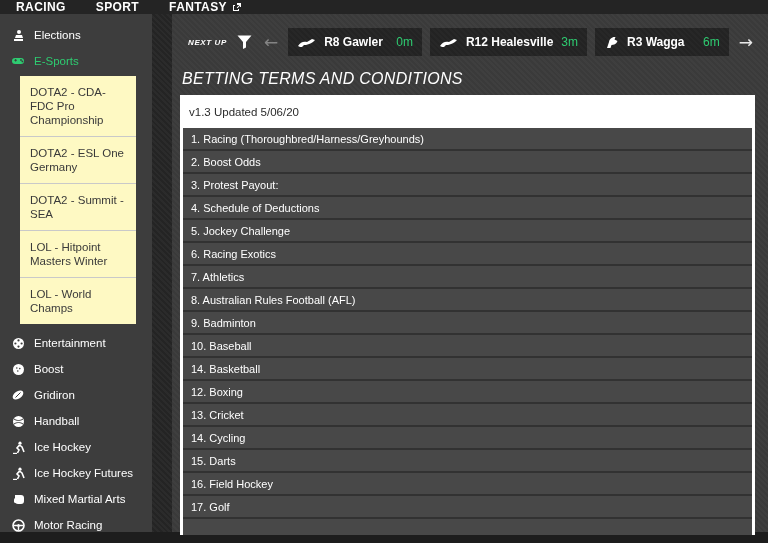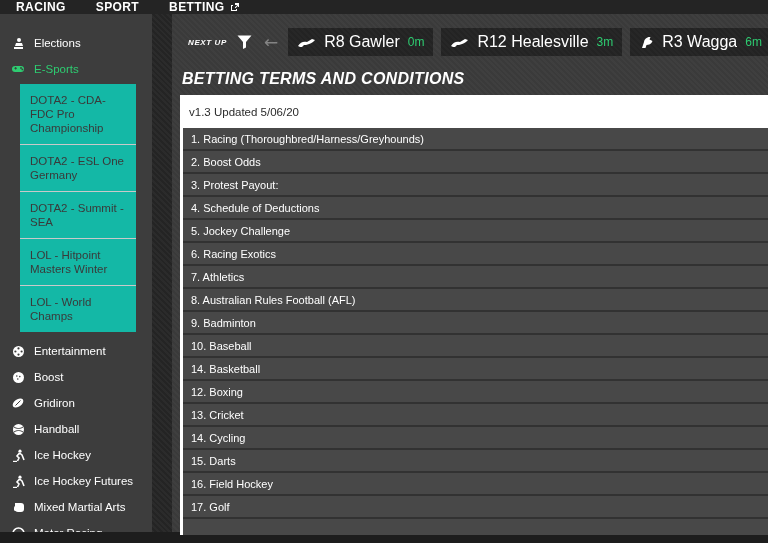--- a/index.html
+++ b/index.html
@@ -7,27 +7,27 @@
     font-family:"Liberation Sans", sans-serif; }
 
   
   .topnav { height:14px; background:#242424; display:flex; align-items:center;
     padding-left:16px; gap:30px; }
   .topnav .nav-item { color:#fff; font-size:12px; font-weight:bold;
     letter-spacing:.4px; display:flex; align-items:center; gap:5px; cursor:pointer; }
 
   
   .layout { display:flex; height:518px; }
-  .sidebar { width:152px; background:#3d3d3d; padding-top:16px; flex:none; overflow:hidden; }
+  .sidebar { width:152px; background:#3d3d3d; padding-top:8px; flex:none; overflow:hidden; }
   .side-item { height:26px; display:flex; align-items:center; gap:9px;
     padding-left:11px; color:#fff; font-size:11.5px; cursor:pointer; }
   .side-item .icn { width:14px; height:14px; flex:none; display:flex;
     align-items:center; justify-content:center; }
   .side-item.active { color:#2ecc71; }
-  .submenu { margin:2px 4px 6px 20px; width:116px; background:#14b8a6; }
+  .submenu { margin:2px 4px 6px 20px; width:116px; background:#fef9c3; }
   .submenu-item { padding:9px 10px; font-size:11.5px; color:#3a3a3a;
     line-height:14px; border-bottom:1px solid #c9c9c9; cursor:pointer; }
   .submenu-item:last-child { border-bottom:none; }
 
   .divider { width:20px; flex:none; background-color:#242424;
     background-image:repeating-linear-gradient(45deg, rgba(255,255,255,.03) 0 2px, transparent 2px 4px); }
 
   .main { flex:1; background-color:#3a3a3a;
     background-image:repeating-linear-gradient(45deg, rgba(255,255,255,.025) 0 2px, transparent 2px 4px);
     padding:14px 13px 0 8px; }
@@ -37,46 +37,46 @@
   .nextup-label { color:#fff; font-size:8px; font-weight:bold; font-style:italic;
     letter-spacing:.6px; flex:none; }
   .icon-btn { background:none; border:none; cursor:pointer; display:flex;
     align-items:center; justify-content:center; padding:0 2px; }
   .arrow { font-size:17px; line-height:1; font-family:"DejaVu Sans", sans-serif; }
   .arrow.left { color:#848484; }
   .arrow.right { color:#e8e8e8; }
   .race-chip { flex:1; height:28px; background-color:#232323;
     background-image:repeating-linear-gradient(45deg, rgba(255,255,255,.02) 0 2px, transparent 2px 4px);
     display:flex; align-items:center; padding:0 9px; gap:8px; cursor:pointer; }
-  .race-name { color:#fff; font-size:16px; flex:1; white-space:nowrap;
-    overflow:hidden; }
+  .race-name { color:#fff; font-size:12px; flex:1; white-space:nowrap;
+    overflow:hidden;font-weight:bold; }
   .race-time { color:#2ecc71; font-size:12px; flex:none; }
 
   
-  .page-title { color:#fff; font-size:16px; font-weight:bold; font-style:italic;
+  .page-title { color:#fff; font-size:16px; font-weight:normal; font-style:italic;
     letter-spacing:.3px; margin:14px 0 7px 2px; }
   .panel { background:#fff; height:440px; padding:0 3px; overflow:hidden; }
   .version-line { color:#2b2b2b; font-size:11.5px; padding:11px 6px 10px 6px; }
   .acc-row { background:#484848; color:#fff; font-size:11px; height:23px;
     line-height:21px; padding:1px 8px 0 8px; border-bottom:2px solid #323232;
     cursor:pointer; white-space:nowrap; overflow:hidden; }
   svg { display:block; }
 </style>
 </head>
 <body>
 
 <div class="topnav">
   <div class="nav-item">
     <span>RACING</span>
   </div>
   <div class="nav-item">
     <span>SPORT</span>
   </div>
   <div class="nav-item">
-    <span>BETTING</span>
+    <span>FANTASY</span>
     <span>
       <svg width="10" height="10" viewBox="0 0 10 10">
           <path d="M1 3h2v1H2v4h4V7h1v2H1V3z" fill="#fff"></path>
           <path d="M5 1h4v4H8V3.7L5.5 6.2 4.8 5.5 7.3 3H5V1z" fill="#fff"></path>
         </svg>
     </span>
   </div>
 </div>
 
 <div class="layout">

